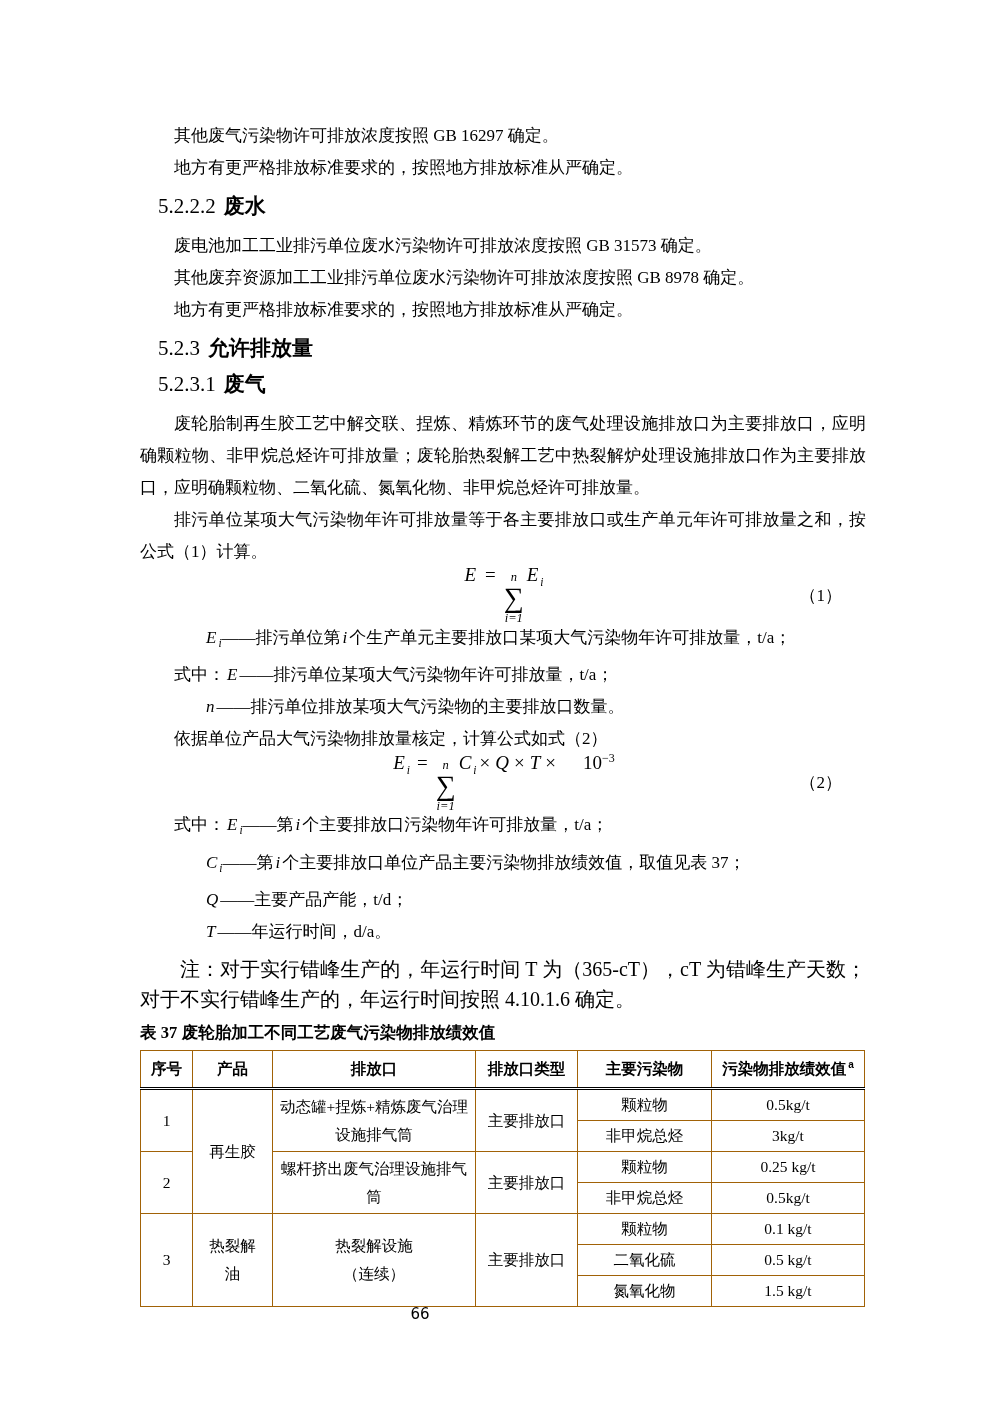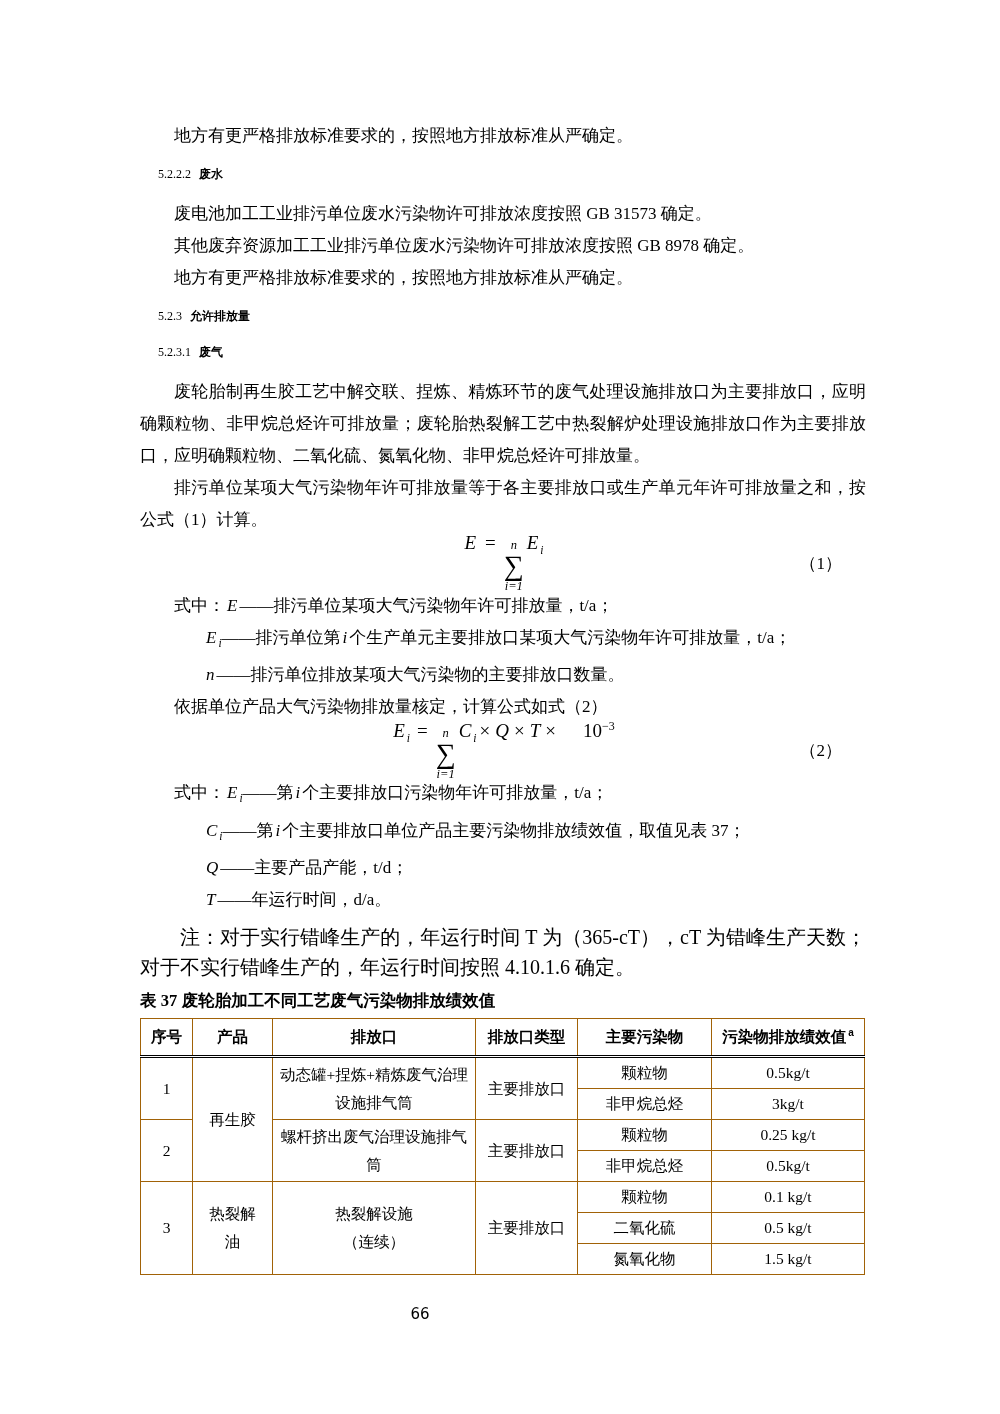--- a/index.html
+++ b/index.html
@@ -1,21 +1,21 @@
 <!DOCTYPE html>
 <html lang="zh"><head>
 <meta charset="utf-8">
 <style>
   html,body{margin:0;padding:0;background:#e8e8e8;}
   .page{position:relative;width:1000px;height:1414px;background:#ffffff;margin:0 auto;
         font-family:"Liberation Serif","DejaVu Serif",serif;color:#000;overflow:hidden;}
   .content{position:absolute;left:140px;top:120px;width:726px;}
 
   p.body{margin:0;font-size:17px;line-height:32px;text-align:justify;text-indent:2em;}
-  .heading{margin:10px 0 12px 18px;font-size:12px;line-height:24px;font-weight:bold;
+  .heading{margin:10px 0 12px 18px;font-size:21px;line-height:24px;font-weight:bold;
            font-family:"Liberation Sans","DejaVu Sans",sans-serif;}
   .heading .h-num{font-family:"Liberation Serif","DejaVu Serif",serif;font-weight:normal;margin-right:8px;}
   .heading.tight{margin-top:2px;}
 
   
   .formula{position:relative;display:flex;justify-content:center;align-items:center;
            margin:1px 0;height:52px;font-size:19px;}
   .f-num{position:absolute;right:24px;top:50%;transform:translateY(-50%);font-size:17px;font-style:normal;}
   .mvar{font-style:italic;font-family:"Liberation Serif","DejaVu Serif",serif;padding:0 2px;}
   sub.msub{font-size:11.5px;font-style:italic;padding:0;}
@@ -48,20 +48,21 @@
 
   .page-number{position:absolute;left:0;top:1305px;width:840px;text-align:center;
                font-size:15px;font-family:"DejaVu Sans","Liberation Sans",sans-serif;}
 </style>
 </head>
 <body>
 
 <div class="page">
   <div class="content">
 
+    <p class="body">其他废气污染物许可排放浓度按照 GB 16297 确定。</p>
     <p class="body">地方有更严格排放标准要求的，按照地方排放标准从严确定。</p>
 
     <h3 class="heading">
       <span class="h-num">5.2.2.2</span><span>废水</span>
     </h3>
 
     <p class="body">废电池加工工业排污单位废水污染物许可排放浓度按照 GB 31573 确定。</p>
     <p class="body">其他废弃资源加工工业排污单位废水污染物许可排放浓度按照 GB 8978 确定。</p>
     <p class="body">地方有更严格排放标准要求的，按照地方排放标准从严确定。</p>
 
@@ -80,25 +81,25 @@
       <span>
         <span class="mvar">E</span><span class="f-eq">=</span><span class="sigma-stack">
             <span class="s-upper">n</span>
             <span class="s-sym">∑</span>
             <span class="s-lower">i=1</span>
           </span><span class="mvar">E</span><sub class="msub">i</sub>
       </span>
       <span class="f-num">（1）</span>
     </div>
 
+    <p class="where-line cont">
+      <span class="mvar">E</span><sub class="msub">i</sub><span>——排污单位第</span><span class="mvar">i</span><span>个生产单元主要排放口某项大气污染物年许可排放量，t/a；</span>
+    </p>
     <p class="where-line">
       <span>式中：</span><span class="mvar">E</span><span>——排污单位某项大气污染物年许可排放量，t/a；</span>
-    </p>
-    <p class="where-line cont">
-      <span class="mvar">E</span><sub class="msub">i</sub><span>——排污单位第</span><span class="mvar">i</span><span>个生产单元主要排放口某项大气污染物年许可排放量，t/a；</span>
     </p>
     <p class="where-line cont">
       <span class="mvar">n</span><span>——排污单位排放某项大气污染物的主要排放口数量。</span>
     </p>
 
     <p class="body">依据单位产品大气污染物排放量核定，计算公式如式（2）</p>
 
     <div class="formula">
       <span>
         <span class="mvar">E</span><sub class="msub">i</sub><span class="f-eq">=</span><span class="sigma-stack">

